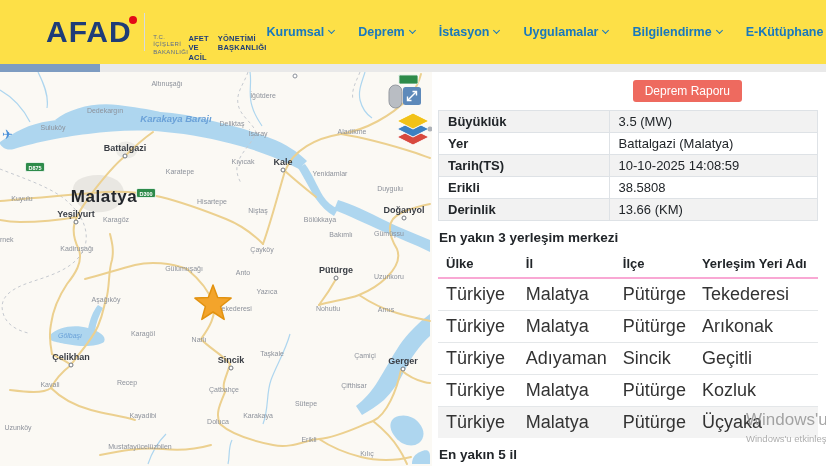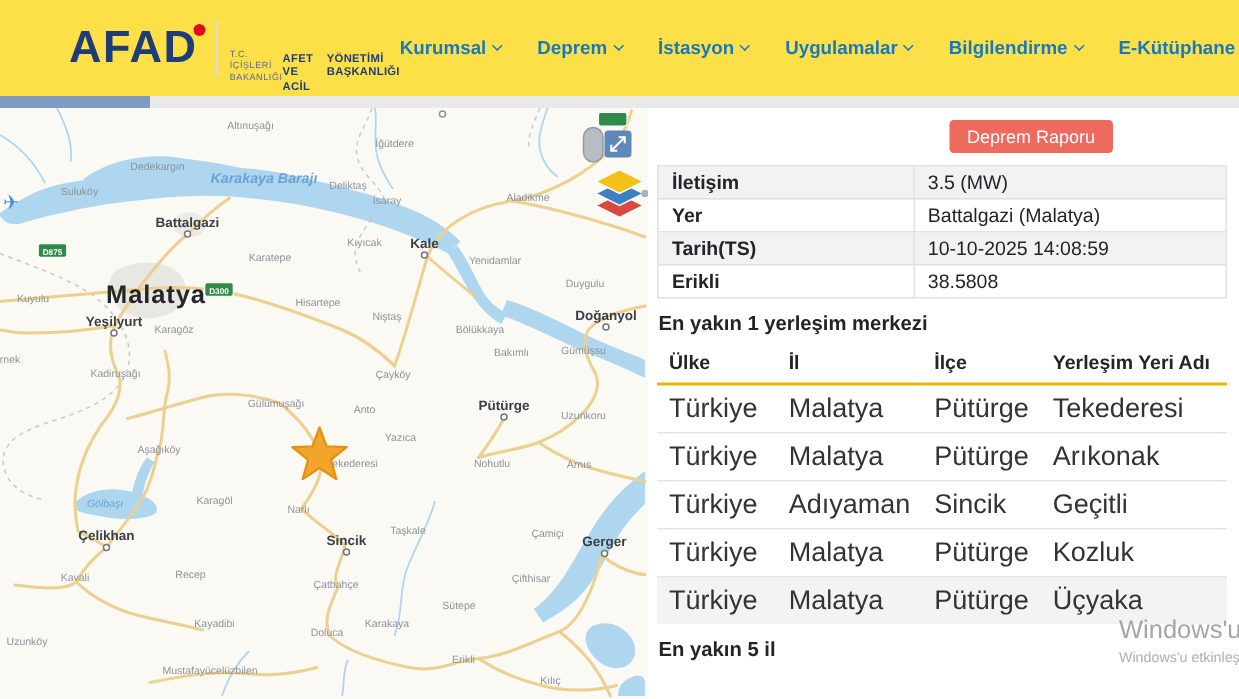--- a/index.html
+++ b/index.html
@@ -38,21 +38,21 @@
   
   .panel { flex:1; padding:6px 8px 0 6px; color:#212529; font-size:13px; }
   .btnrow { display:flex; justify-content:flex-end; padding:2px 76px 8px 0; }
   .report-btn { background:#ee6a5f; color:#fff; border:none; border-radius:3px;
     font-size:12px; padding:4px 12px; cursor:pointer; font-family:"Liberation Sans", sans-serif;margin-left:48px; }
   table { border-collapse:collapse; width:100%; }
   .details td { border:1px solid #dee2e6; padding:3px 9px; height:19px; font-size:13px; }
   .details tr:nth-child(odd) { background:#f2f2f2; }
   .details .lbl { font-weight:bold; width:45%; }
   .sec-title { font-weight:bold; font-size:13.5px; margin:9px 0 6px 1px; color:#212529; }
-  .settlements th { text-align:left; font-size:13px; padding:5px 8px 6px 8px; border-bottom:2px solid #eab308; }
+  .settlements th { text-align:left; font-size:13px; padding:5px 8px 6px 8px; border-bottom:2px solid #f9a8d4; }
   .settlements td { font-size:18px; padding:5px 8px; border-top:1px solid #e4e7e9; color:#333; }
   .settlements tr td:nth-child(1), .settlements th:nth-child(1){ width:21%; }
   .settlements tr td:nth-child(2), .settlements th:nth-child(2){ width:21%; }
   .settlements tr td:nth-child(3), .settlements th:nth-child(3){ width:20%; }
   .settlements tbody tr:last-child { background:#f3f3f3; }
 
   
   .watermark { position:absolute; left:746px; top:410px; white-space:nowrap; pointer-events:none; }
   .w1 { font-size:17px; color:#8f8f8f; opacity:.8; }
   .w2 { font-size:9.5px; color:#999; opacity:.8; margin-top:3px; }
@@ -271,38 +271,42 @@
     </svg>
   </div>
 
   <div class="panel">
     <div class="btnrow">
       <button class="report-btn">Deprem Raporu</button>
     </div>
     <table class="details">
       <tbody id="details-body">
           <tr>
-            <td class="lbl">İletişim</td>
+            <td class="lbl">Büyüklük</td>
             <td>3.5 (MW)</td>
           </tr>
           <tr>
             <td class="lbl">Yer</td>
             <td>Battalgazi (Malatya)</td>
           </tr>
           <tr>
             <td class="lbl">Tarih(TS)</td>
             <td>10-10-2025 14:08:59</td>
           </tr>
           <tr>
             <td class="lbl">Erikli</td>
             <td>38.5808</td>
           </tr>
+          <tr>
+            <td class="lbl">Derinlik</td>
+            <td>13.66 (KM)</td>
+          </tr>
         </tbody>
     </table>
-    <div class="sec-title">En yakın 1 yerleşim merkezi</div>
+    <div class="sec-title">En yakın 3 yerleşim merkezi</div>
     <table class="settlements">
       <thead>
           <tr id="st-head">
             <th>Ülke</th>
             <th>İl</th>
             <th>İlçe</th>
             <th>Yerleşim Yeri Adı</th>
           </tr>
         </thead>
       <tbody id="st-body">

